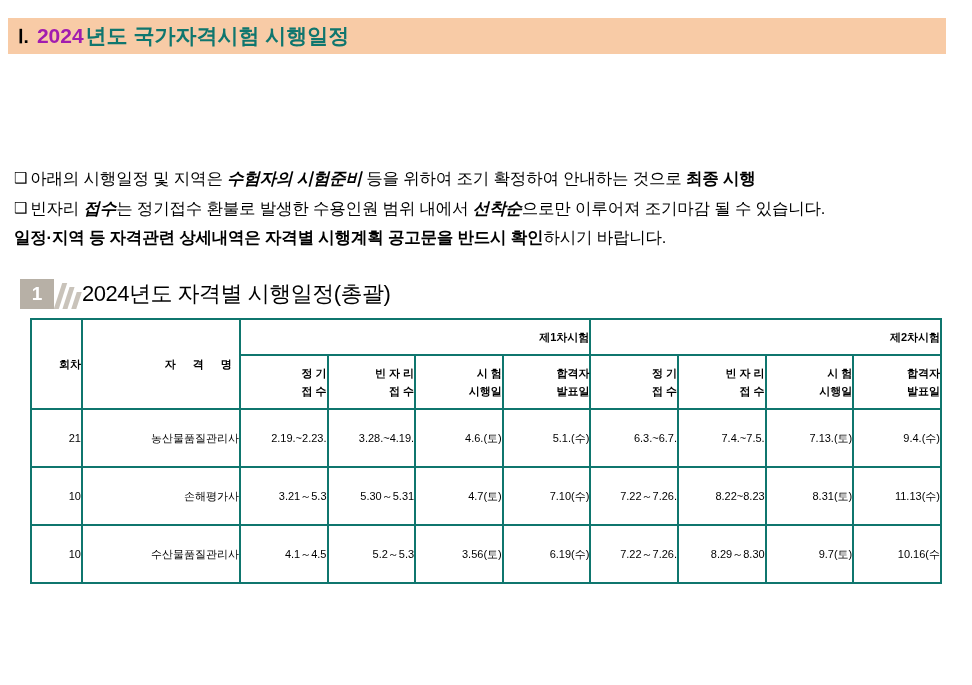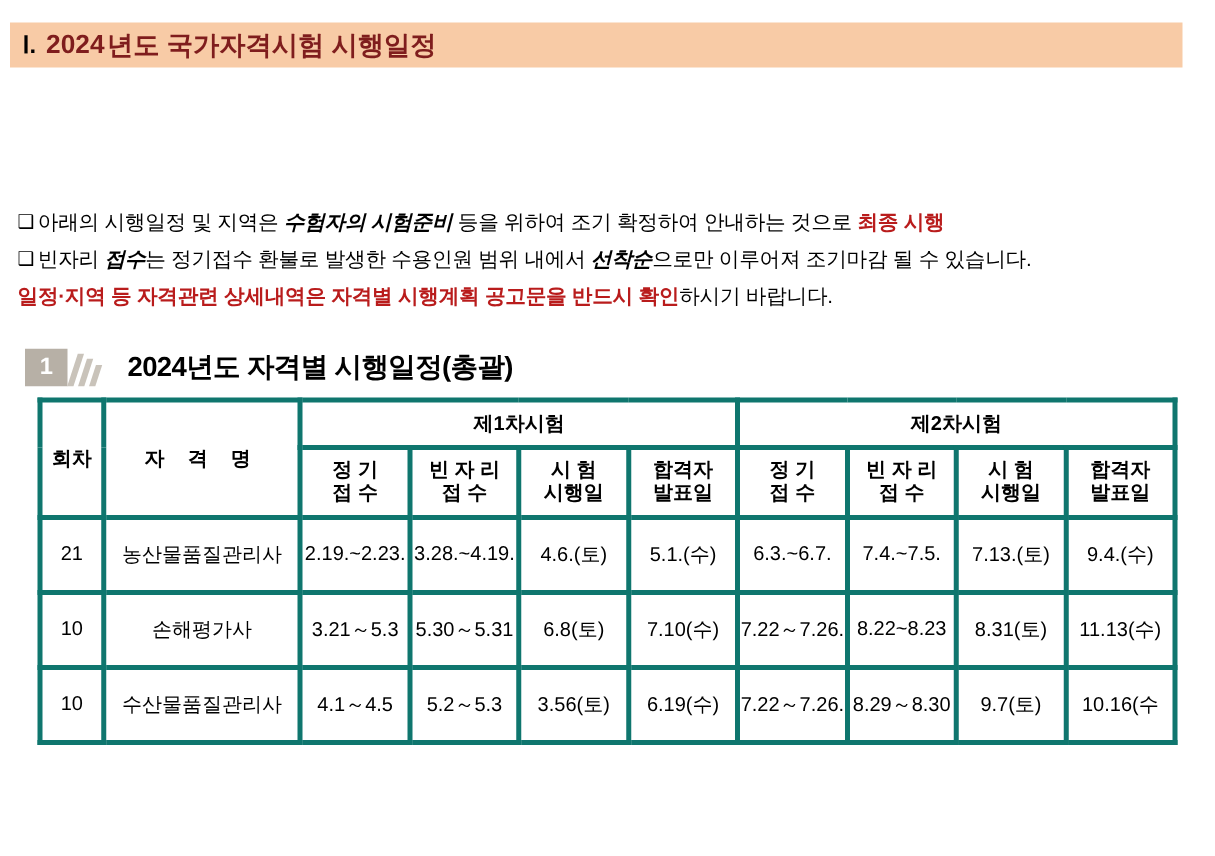--- a/index.html
+++ b/index.html
@@ -30,27 +30,27 @@
   .header-roman {
     font-size: 19px;
     font-weight: bold;
     color: #000000;
     margin-left: 10px;
     letter-spacing: 0px;
   }
   .header-year {
     font-size: 21px;
     font-weight: bold;
-    color: #7f1d1d;
+    color: #a21caf;
     margin-left: 8px;
   }
   .header-rest {
     font-size: 21px;
     font-weight: bold;
-    color: #7f1d1d;
+    color: #0f766e;
     margin-left: 2px;
   }
 
   
   .notice {
     position: absolute;
     left: 14px;
     top: 163px;
     width: 944px;
     font-size: 16.5px;
@@ -59,21 +59,21 @@
   }
   .notice .line {
     white-space: nowrap;
   }
   .bullet-mark {
     font-size: 15px;
     vertical-align: 1px;
     margin-right: 3px;
   }
   .b { font-weight: bold; font-style: italic; }
-  .red { color: #b91c1c; font-weight: bold; }
+  .red { color: #000000; font-weight: bold; }
 
   
   .section-head {
     position: absolute;
     left: 20px;
     top: 277px;
     width: 700px;
     height: 34px;
     display: flex;
     align-items: center;
@@ -99,44 +99,43 @@
     display: block;
     width: 5px;
     background: #c9c3ba;
     transform: skewX(-18deg);
     margin-right: 3px;
   }
   .sec-bars i:nth-child(1) { height: 26px; }
   .sec-bars i:nth-child(2) { height: 22px; }
   .sec-bars i:nth-child(3) { height: 17px; }
   .sec-title {
-    margin-left: 20px;
     font-size: 22px;
-    font-weight: bold;
+    font-weight: normal;
     letter-spacing: -0.5px;
   }
 
   
   .tbl-wrap {
     position: absolute;
     left: 30px;
     top: 318px;
     width: 912px;
   }
   table.schedule {
     border-collapse: collapse;
     width: 912px;
     table-layout: fixed;
   }
   table.schedule th,
   table.schedule td {
-    border: 4px solid #0f766e;
-    text-align: center;
+    border: 2px solid #0f766e;
+    text-align: right;
     vertical-align: middle;
-    font-size: 16px;
+    font-size: 11px;
     padding: 0;
   }
   table.schedule th {
     font-weight: bold;
   }
   .h-round   { width: 50px; }
   .h-name    { width: 155px; }
   .h-cell    { width: 86px; }
   .r-top th  { height: 34px; font-size: 15px; }
   .r-sub th  { height: 52px; line-height: 18px; }
@@ -227,21 +226,21 @@
         <td>7.4.~7.5.</td>
         <td>7.13.(토)</td>
         <td>9.4.(수)</td>
       </tr>
 
       <tr class="body-row">
         <td class="round-cell">10</td>
         <td class="name-cell">손해평가사</td>
         <td>3.21～5.3</td>
         <td>5.30～5.31</td>
-        <td>6.8(토)</td>
+        <td>4.7(토)</td>
         <td>7.10(수)</td>
         <td>7.22～7.26.</td>
         <td>8.22~8.23</td>
         <td>8.31(토)</td>
         <td>11.13(수)</td>
       </tr>
 
       <tr class="body-row">
         <td class="round-cell">10</td>
         <td class="name-cell">수산물품질관리사</td>

